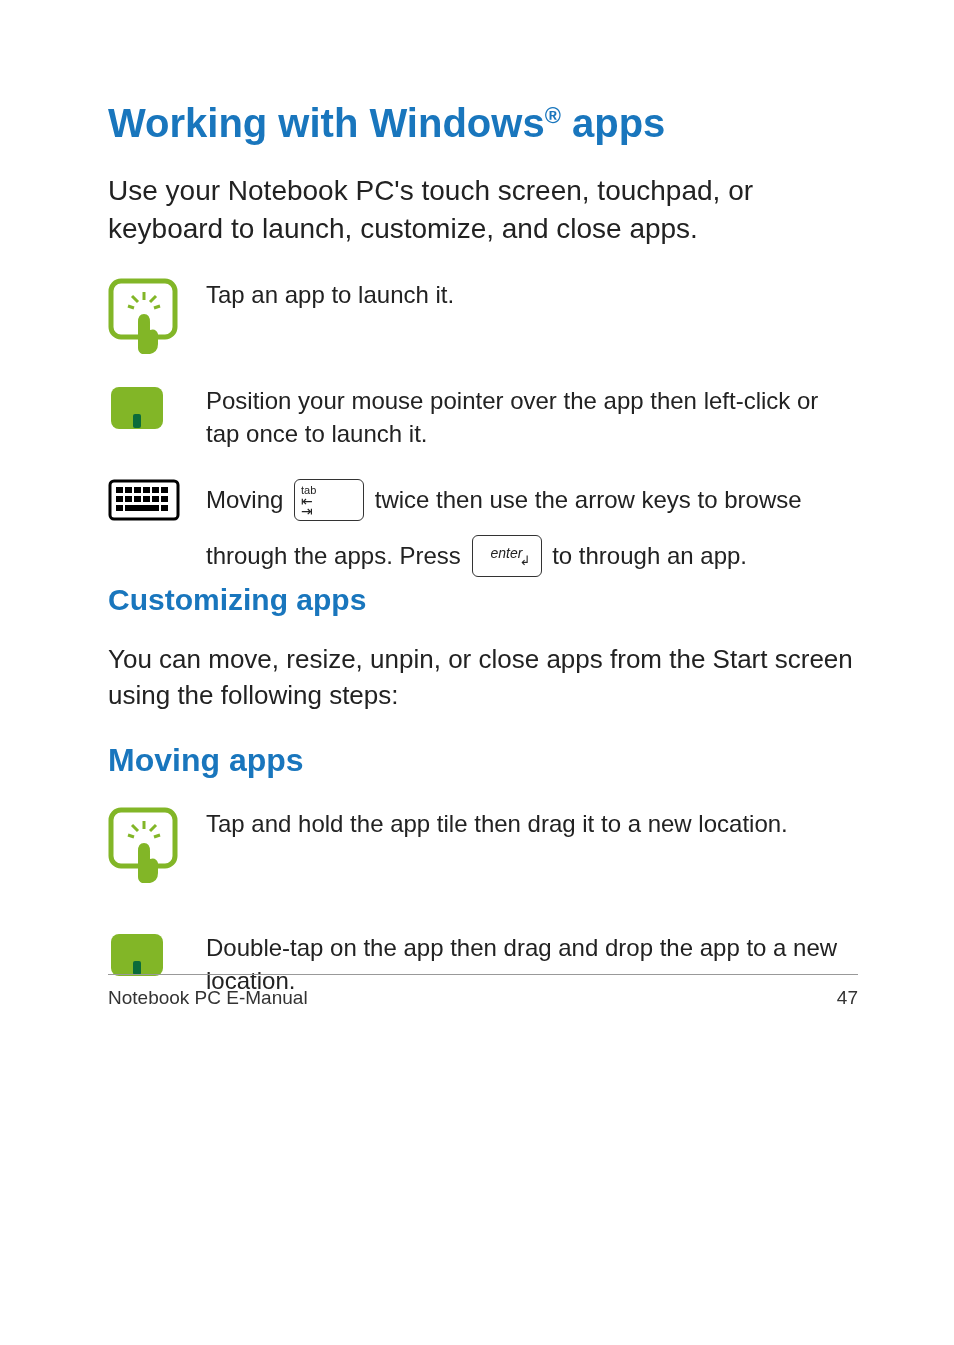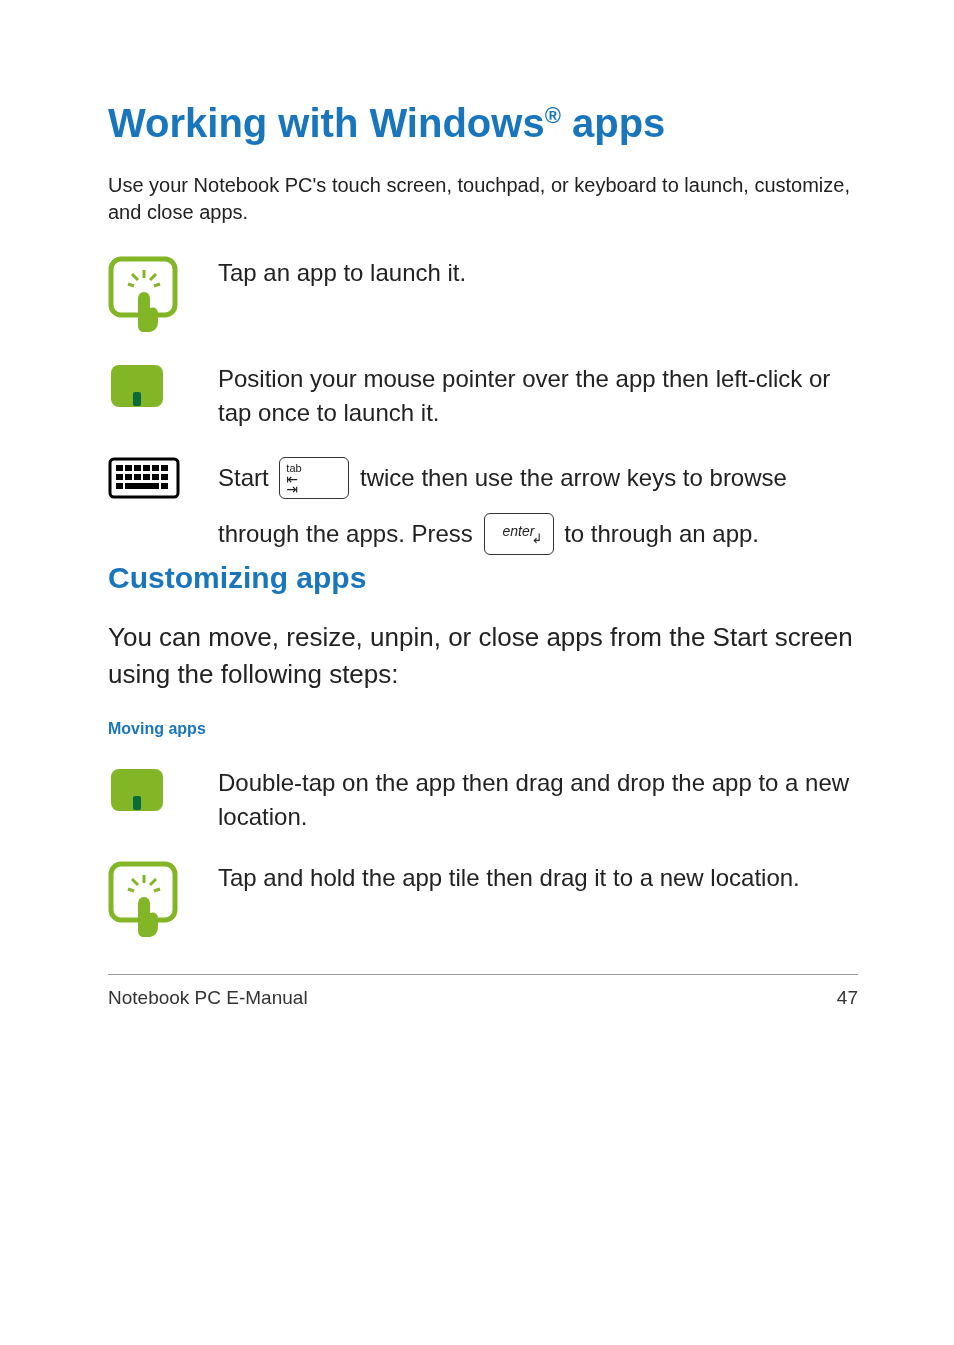--- a/index.html
+++ b/index.html
@@ -13,43 +13,43 @@
   }
   h1.title {
     color: #1976bd;
     font-weight: 700;
     font-size: 40px;
     line-height: 1.15;
     margin-bottom: 26px;
   }
   h1.title sup { font-size: 22px; vertical-align: super; }
   p.intro {
-    font-size: 20px;
+    font-size: 28px;
     line-height: 1.35;
     color: #222;
     margin-bottom: 30px;
   }
   h2.section {
     color: #1976bd;
     font-weight: 700;
     font-size: 30px;
     margin-bottom: 24px;
   }
   h3.subsection {
     color: #1976bd;
     font-weight: 700;
-    font-size: 16px;
+    font-size: 32px;
     margin-top: 18px;
     margin-bottom: 28px;
   }
   .row {
     display: flex;
     align-items: flex-start;
     margin-bottom: 28px;
-    gap: 34px;
+    gap: 22px;
   }
   .icon-col {
     width: 76px;
     flex: 0 0 76px;
     display: flex;
     justify-content: flex-start;
   }
   .text-col {
     flex: 1;
     font-size: 24px;
@@ -165,21 +165,21 @@
             <rect x="35" y="17" width="7" height="6"></rect>
             <rect x="44" y="17" width="7" height="6"></rect>
             <rect x="53" y="17" width="7" height="6"></rect>
           <rect x="8" y="26" width="7" height="6"></rect>
             <rect x="17" y="26" width="34" height="6"></rect>
             <rect x="53" y="26" width="7" height="6"></rect>
         </g>
       </svg>
     </div>
     <div class="text-col">
-      <span class="inline-text">Start </span>
+      <span class="inline-text">Moving </span>
       <span class="key-icon">
         <span class="key-label-tab">tab</span>
         <span class="key-arrows-tab">⇤<br>⇥</span>
       </span>
       <span class="inline-text"> twice then use the arrow keys to browse</span>
       <div style="height:14px;"></div>
       <span class="inline-text">through the apps. Press </span>
       <span class="key-icon">
         <span class="key-label-enter">enter</span>
         <span class="key-enter-arrow">↲</span>
@@ -187,45 +187,45 @@
       <span class="inline-text"> to through an app.</span>
     </div>
   </div>
 
   <h2 class="section" style="">Customizing apps</h2>
 
   <p class="para-after">You can move, resize, unpin, or close apps from the Start screen using the following steps:</p>
 
   <h3 class="subsection">Moving apps</h3>
 
-  <div class="row">
-    <div class="icon-col">
-      <svg width="58" height="48" viewBox="0 0 58 48">
-        <rect x="3" y="3" width="52" height="42" rx="8" ry="8" fill="#82b627"></rect>
-        <rect x="25" y="30" width="8" height="14" rx="2" fill="#0a6b3a"></rect>
-      </svg>
-    </div>
-    <div class="text-col">Double-tap on the app then drag and drop the app to a new location.</div>
-  </div>
-
   <div class="row" style="margin-bottom:46px;">
     <div class="icon-col">
       <svg width="70" height="78" viewBox="0 0 70 78">
         <rect x="3" y="3" width="64" height="56" rx="10" ry="10" fill="none" stroke="#82b627" stroke-width="5"></rect>
         <g fill="#82b627">
           <path d="M30 70 L30 44 Q30 36 36 36 Q42 36 42 44 L42 52 Q48 50 50 56 L50 66 Q50 74 42 76 L34 76 Q30 74 30 70 Z"></path>
           <line x1="36" y1="14" x2="36" y2="22" stroke="#82b627" stroke-width="3"></line>
           <line x1="24" y1="18" x2="30" y2="24" stroke="#82b627" stroke-width="3"></line>
           <line x1="48" y1="18" x2="42" y2="24" stroke="#82b627" stroke-width="3"></line>
           <line x1="52" y1="28" x2="46" y2="30" stroke="#82b627" stroke-width="3"></line>
           <line x1="20" y1="28" x2="26" y2="30" stroke="#82b627" stroke-width="3"></line>
         </g>
       </svg>
     </div>
     <div class="text-col">Tap and hold the app tile then drag it to a new location.</div>
   </div>
 
+  <div class="row">
+    <div class="icon-col">
+      <svg width="58" height="48" viewBox="0 0 58 48">
+        <rect x="3" y="3" width="52" height="42" rx="8" ry="8" fill="#82b627"></rect>
+        <rect x="25" y="30" width="8" height="14" rx="2" fill="#0a6b3a"></rect>
+      </svg>
+    </div>
+    <div class="text-col">Double-tap on the app then drag and drop the app to a new location.</div>
+  </div>
+
   <div class="footer">
     <span>Notebook PC E-Manual</span>
     <span>47</span>
   </div>
 
 </div>
 
 </body></html>

